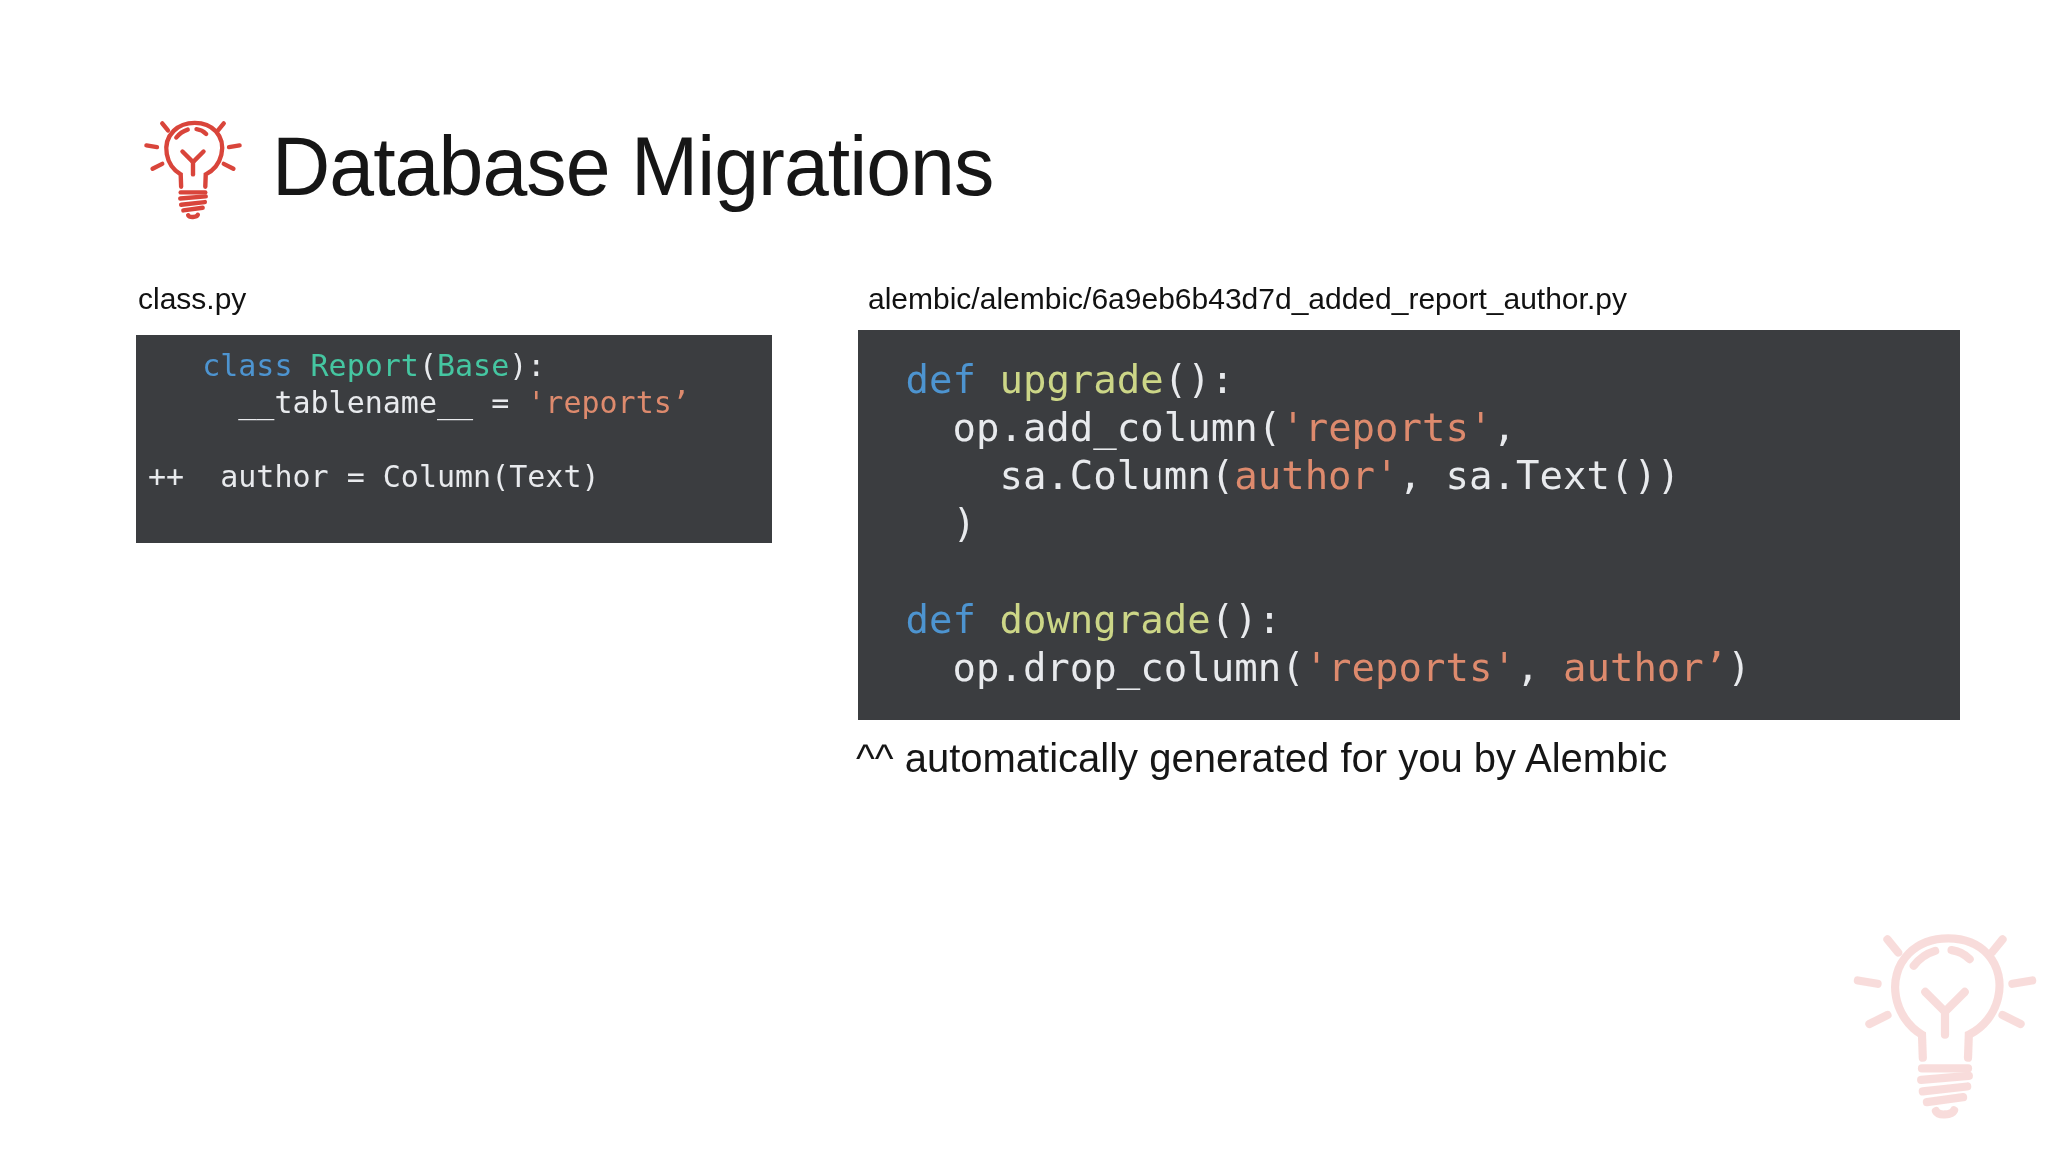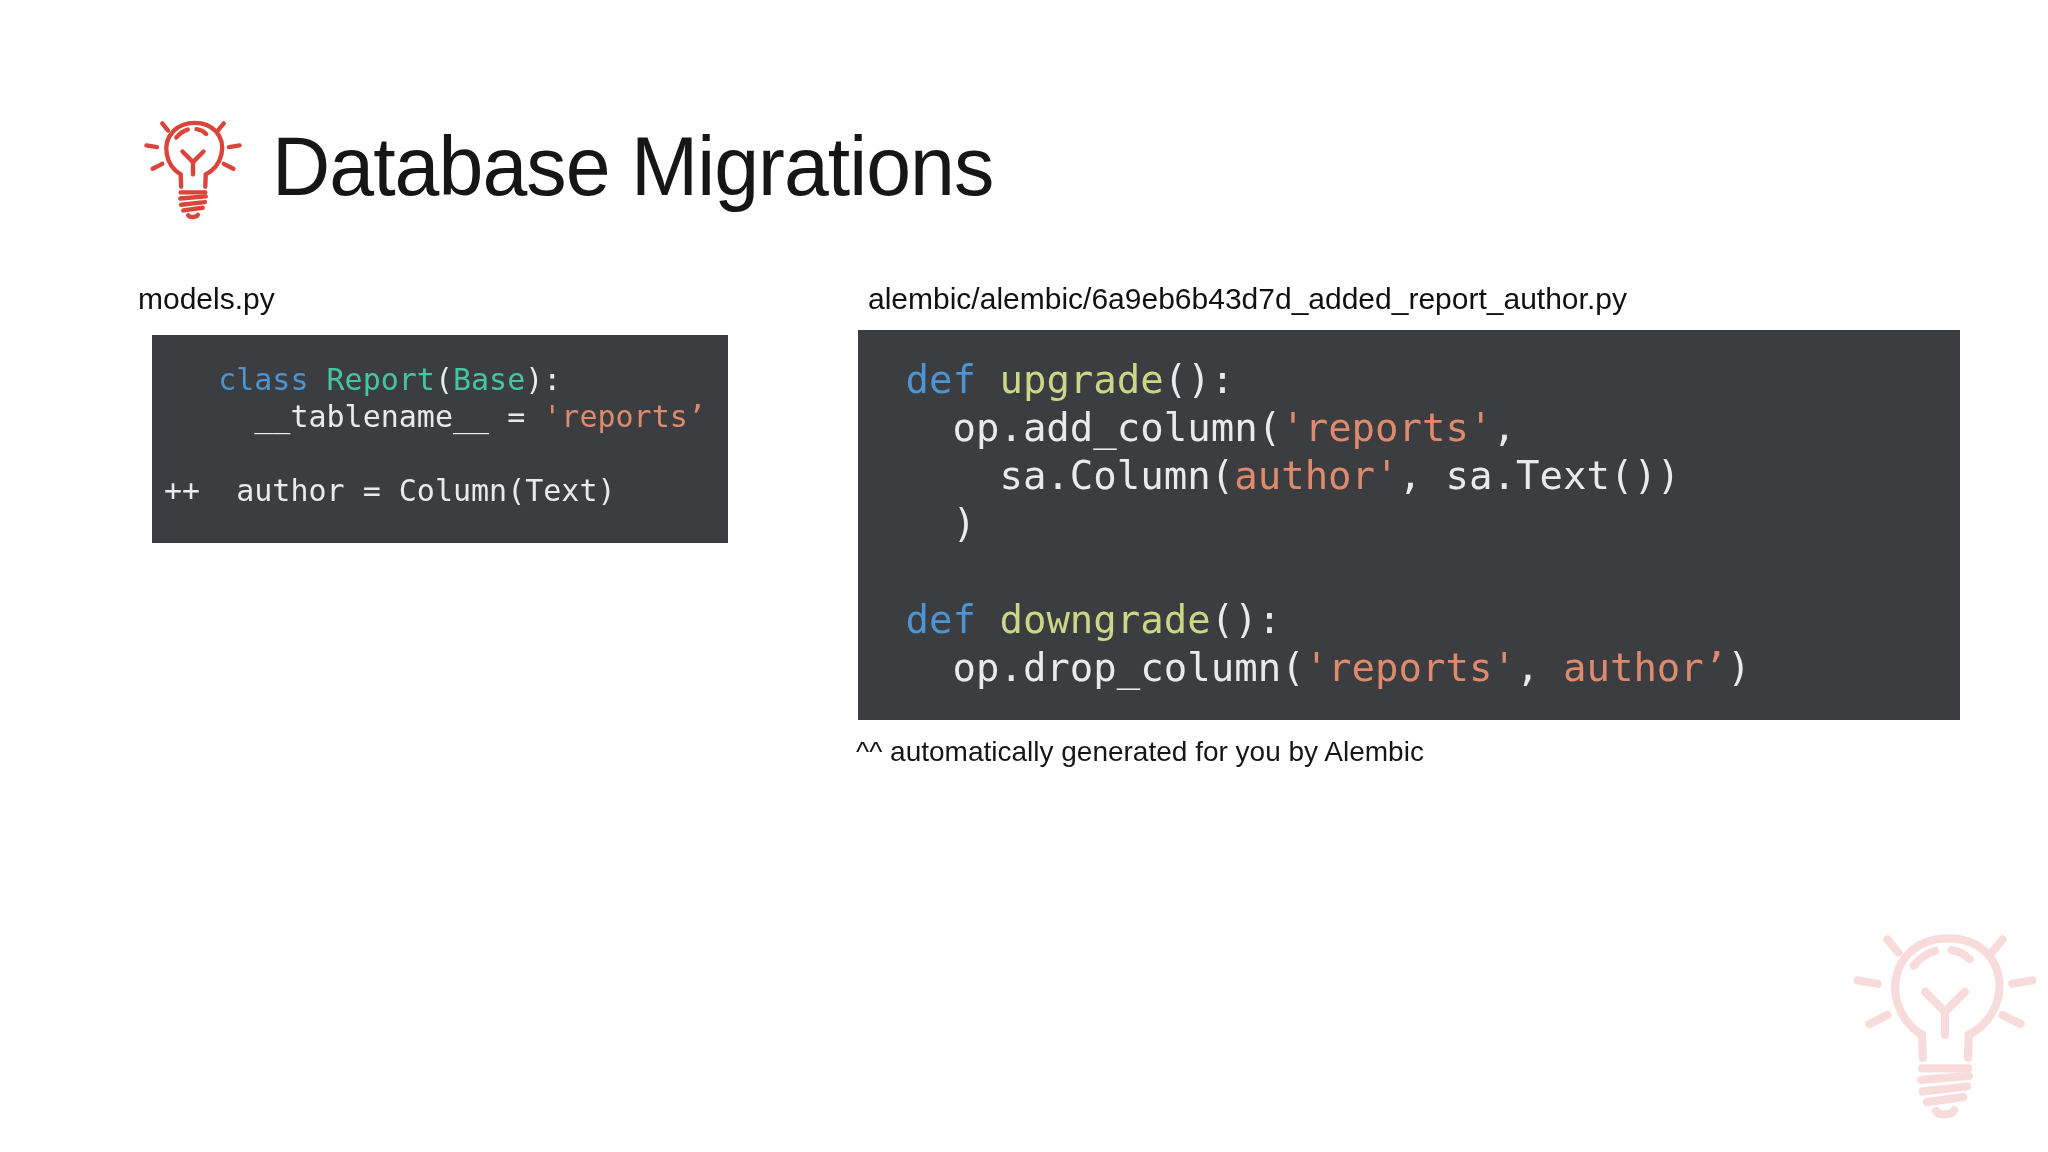--- a/index.html
+++ b/index.html
@@ -21,27 +21,27 @@
   }
   .codeblock{
     background:#3b3d40;
     box-sizing:border-box;
   }
   .codeblock pre{
     margin:0;
     font-family:"DejaVu Sans Mono", monospace;
     white-space:pre;
   }
-  .left-block{left:152px;top:335px;width:576px;height:208px;padding:26px 12px;}
+  .left-block{left:136px;top:335px;width:636px;height:208px;padding:12px 12px;}
   .left-block pre{font-size:30px;line-height:37px;}
   .right-block{left:858px;top:330px;width:1102px;height:390px;padding:26px 24px;}
   .right-block pre{font-size:39px;line-height:48px;}
   .code-line{white-space:pre;min-height:1em;}
   .caption{
-    left:856px;top:736px;font-size:28px;color:#161616;white-space:nowrap;
+    left:856px;top:736px;font-size:40px;color:#161616;white-space:nowrap;
   }
   .label-left{left:138px;top:282px;}
   .label-right{left:868px;top:282px;}
   .title-bulb{left:140px;top:112px;width:106px;height:116px;}
   .watermark-bulb{left:1846px;top:918px;width:198px;height:217px;opacity:0.18;}
   svg .stroke{fill:none;stroke:var(--accent,#d9453b);stroke-width:5;stroke-linecap:round;}
 </style>
 </head>
 <body>
 
@@ -68,21 +68,21 @@
       </g>
     </symbol>
   </defs>
 </svg>
 
 <svg class="abs title-bulb" viewBox="0 0 120 132">
   <use href="#bulb"></use>
 </svg>
 <div class="abs title">Database Migrations</div>
 
-<div class="abs filename label-left">models.py</div>
+<div class="abs filename label-left">class.py</div>
 <div class="abs codeblock left-block" style="background: rgb(59, 61, 64);">
   <pre><div class="code-line"><span style="color: rgb(232, 234, 237);">   </span><span style="color: rgb(77, 148, 208);">class</span><span style="color: rgb(232, 234, 237);"> </span><span style="color: rgb(69, 198, 161);">Report</span><span style="color: rgb(232, 234, 237);">(</span><span style="color: rgb(69, 198, 161);">Base</span><span style="color: rgb(232, 234, 237);">):</span></div><div class="code-line"><span style="color: rgb(232, 234, 237);">     __tablename__ = </span><span style="color: rgb(221, 138, 109);">'reports’</span></div><div class="code-line">&nbsp;</div><div class="code-line"><span style="color: rgb(232, 234, 237);">++  author = Column(Text)</span></div></pre>
 </div>
 
 <div class="abs filename label-right">alembic/alembic/6a9eb6b43d7d_added_report_author.py</div>
 <div class="abs codeblock right-block" style="background: rgb(59, 61, 64);">
   <pre><div class="code-line"><span style="color: rgb(232, 234, 237);"> </span><span style="color: rgb(77, 148, 208);">def</span><span style="color: rgb(232, 234, 237);"> </span><span style="color: rgb(204, 214, 135);">upgrade</span><span style="color: rgb(232, 234, 237);">():</span></div><div class="code-line"><span style="color: rgb(232, 234, 237);">   op.add_column(</span><span style="color: rgb(221, 138, 109);">'reports'</span><span style="color: rgb(232, 234, 237);">,</span></div><div class="code-line"><span style="color: rgb(232, 234, 237);">     sa.Column(</span><span style="color: rgb(221, 138, 109);">author'</span><span style="color: rgb(232, 234, 237);">, sa.Text())</span></div><div class="code-line"><span style="color: rgb(232, 234, 237);">   )</span></div><div class="code-line">&nbsp;</div><div class="code-line"><span style="color: rgb(232, 234, 237);"> </span><span style="color: rgb(77, 148, 208);">def</span><span style="color: rgb(232, 234, 237);"> </span><span style="color: rgb(204, 214, 135);">downgrade</span><span style="color: rgb(232, 234, 237);">():</span></div><div class="code-line"><span style="color: rgb(232, 234, 237);">   op.drop_column(</span><span style="color: rgb(221, 138, 109);">'reports'</span><span style="color: rgb(232, 234, 237);">, </span><span style="color: rgb(221, 138, 109);">author’</span><span style="color: rgb(232, 234, 237);">)</span></div></pre>
 </div>
 
 <div class="abs caption">^^ automatically generated for you by Alembic</div>

